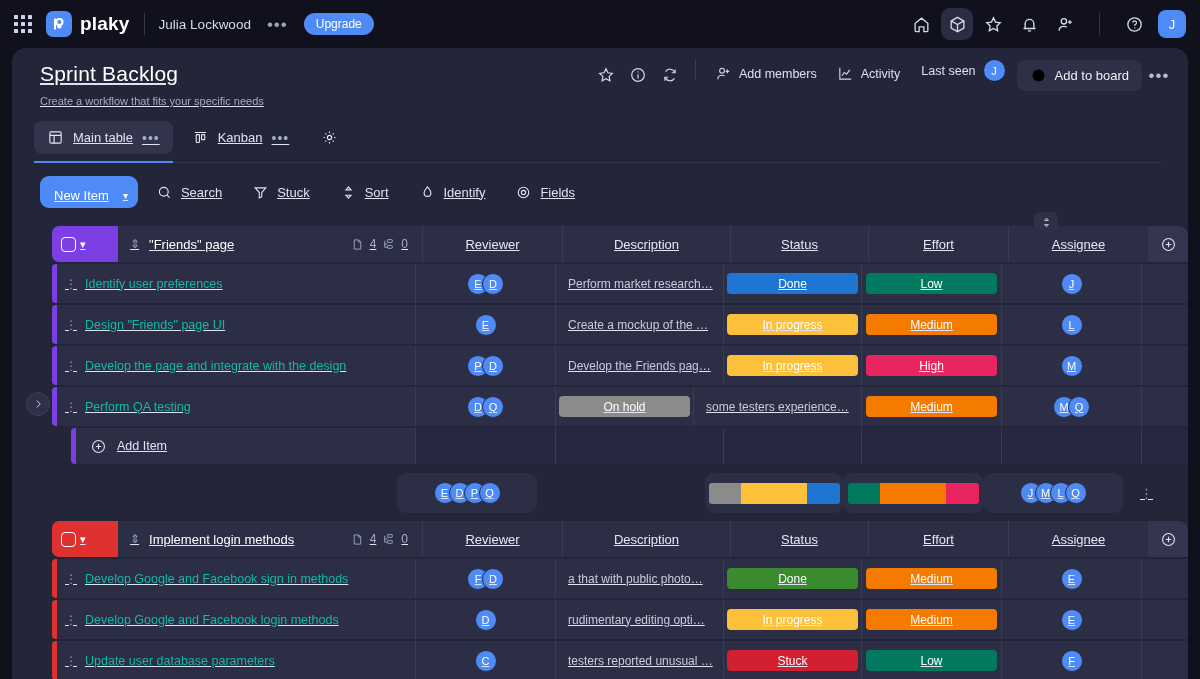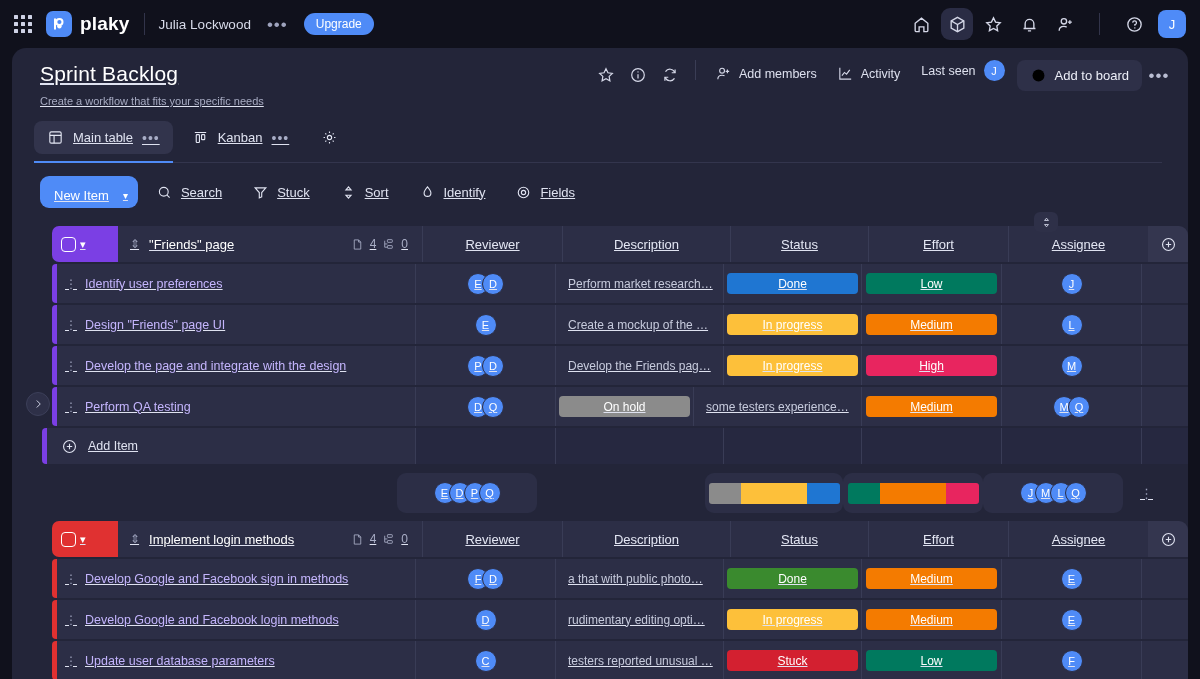--- a/index.html
+++ b/index.html
@@ -114,32 +114,32 @@
   .gcol { background:#2c2e46; display:flex; align-items:center; justify-content:center;
     font-size:13px; color:#e4e7f4; border-left:1px solid #393c56; }
   .gplus { width:40px; background:#34364f; display:flex; align-items:center; justify-content:center;
     border-radius:0 9px 0 0; cursor:pointer; }
   .gplus svg { stroke:#d9dcea; fill:none; stroke-width:1.6; }
 
   .row { display:flex; align-items:stretch; height:39px; margin-left:40px; margin-top:2px; }
   .rbar { width:5px; border-radius:4px 0 0 4px; }
   .rmain { flex:1; background:#2c2e46; display:flex; align-items:center; gap:0; }
   .rdots { width:28px; text-align:center; color:#9ba0ba; font-size:12px; line-height:1;}
-  .rname { font-size:12.5px; color:#c4b5fd; }
+  .rname { font-size:12.5px; color:#14b8a6; }
   .cell { border-left:1px solid #393c56; background:#2c2e46; display:flex;
     align-items:center; justify-content:center; }
   .cell.desc { justify-content:flex-start; padding-left:12px; font-size:12px; color:#c7cbdd; }
   .chip { border-radius:4px; font-size:12px; color:#fff; height:21px; width:131px;
     display:flex; align-items:center; justify-content:center; cursor:pointer; }
   .av { width:22px; height:22px; border-radius:50%; background:#4f8bf7; color:#fff; font-size:11px;
     display:flex; align-items:center; justify-content:center; border:1.5px solid #2c2e46; }
   .avs { display:flex; }
   .avs .av + .av { margin-left:-7px; }
 
-  .addrow { display:flex; margin-left:30px; margin-top:2px; height:36px;text-align:center; }
+  .addrow { display:flex; margin-left:59px; margin-top:2px; height:36px;text-align:center; }
   .addrow .rmain { gap:10px; padding-left:14px; font-size:12.5px; color:#dfe2f0; cursor:pointer; }
   .addrow svg { stroke:#dfe2f0; fill:none; stroke-width:1.6; }
 
   .sumrow { display:flex; margin-left:40px; margin-top:9px; height:40px; }
   .sum-cell { display:flex; align-items:center; justify-content:center; }
   .sum-pill { background:#2c2e46; border-radius:9px; height:40px; display:flex;
     align-items:center; justify-content:center; }
   .stack { height:21px; width:131px; display:flex; border-radius:3px; overflow:hidden; }
 
   .collapse-arrow {

